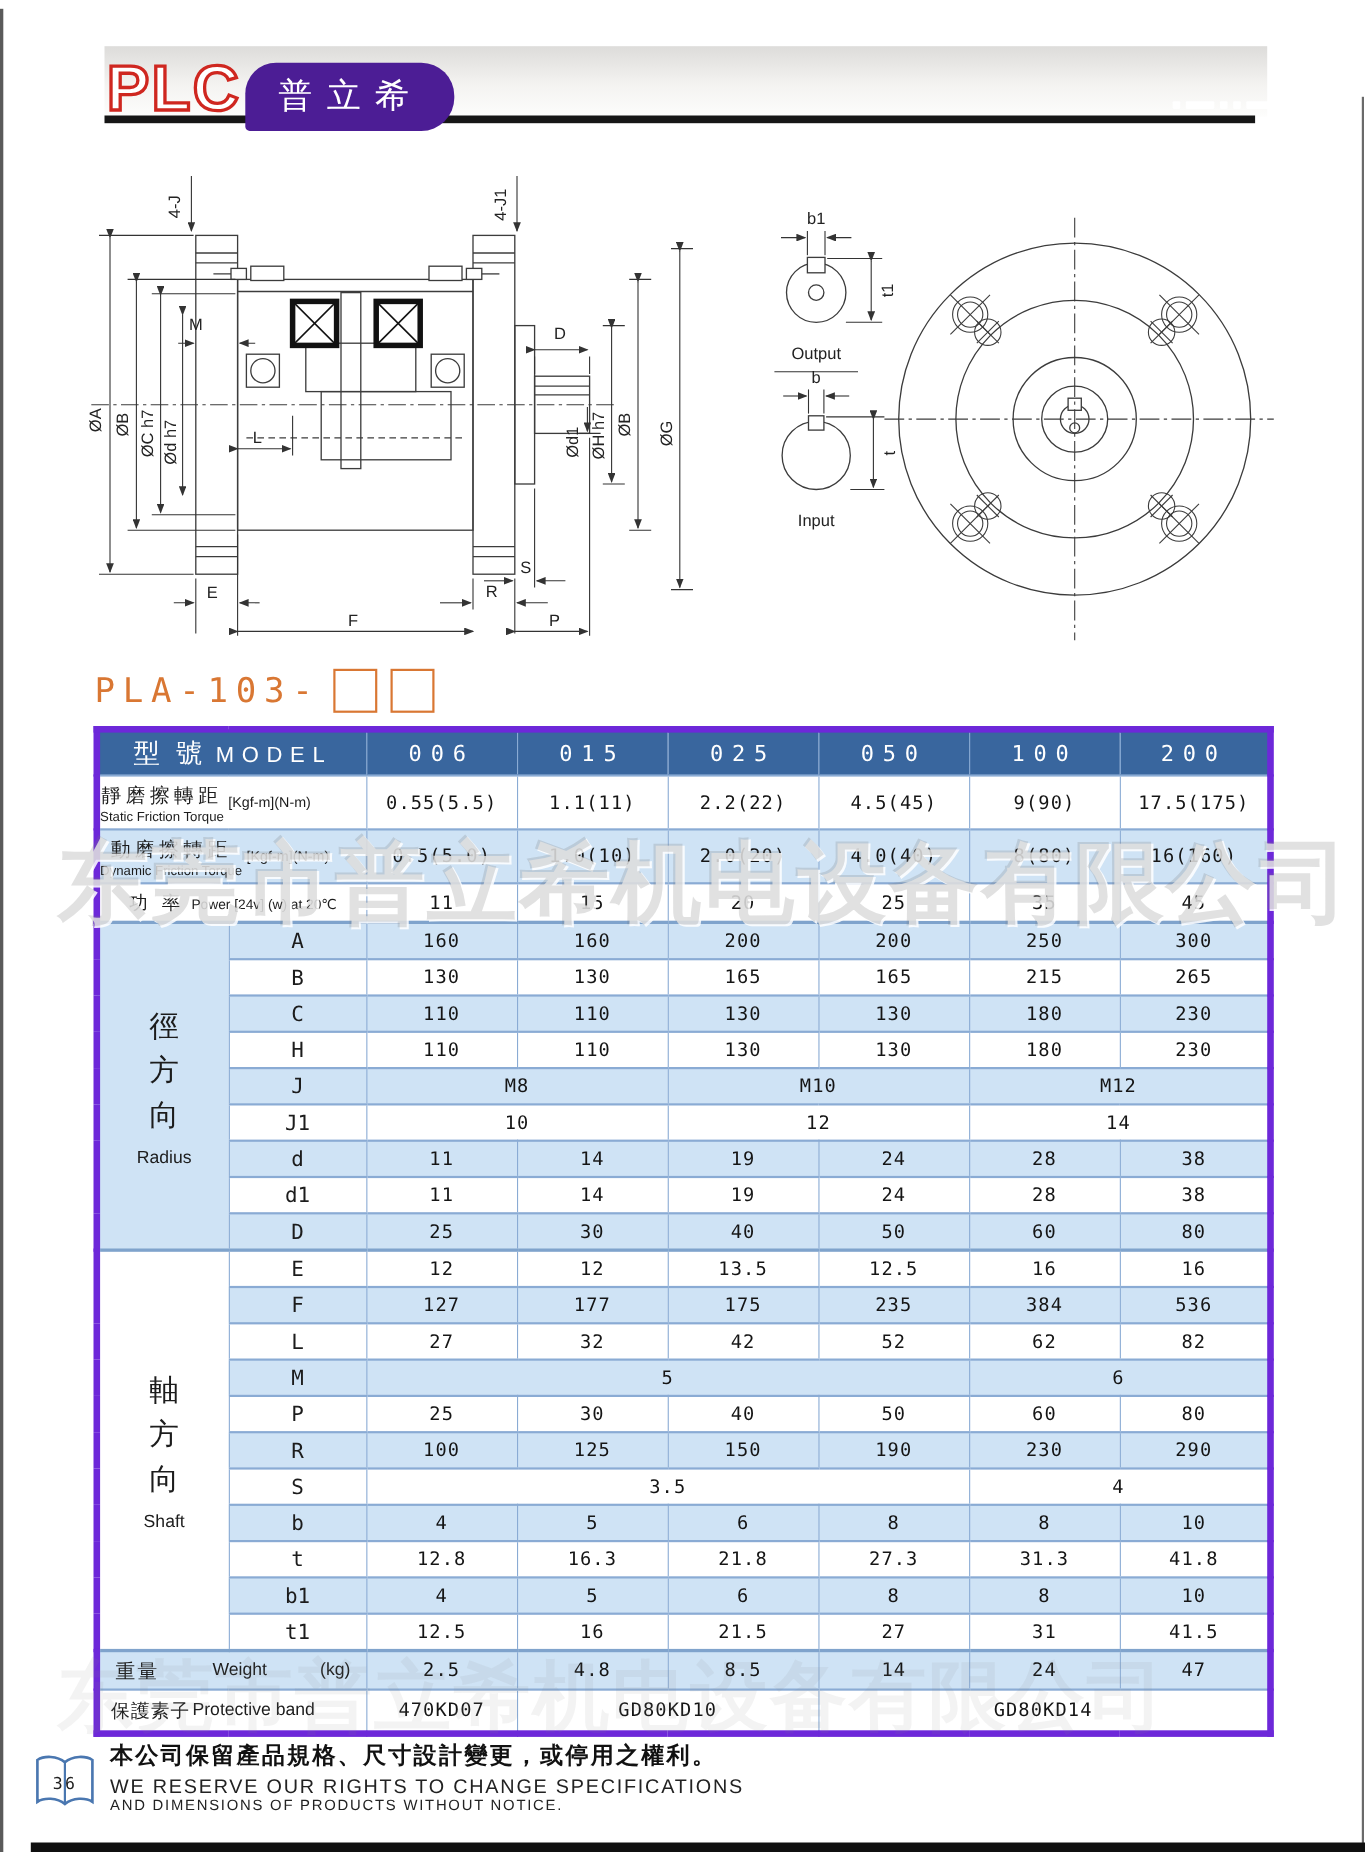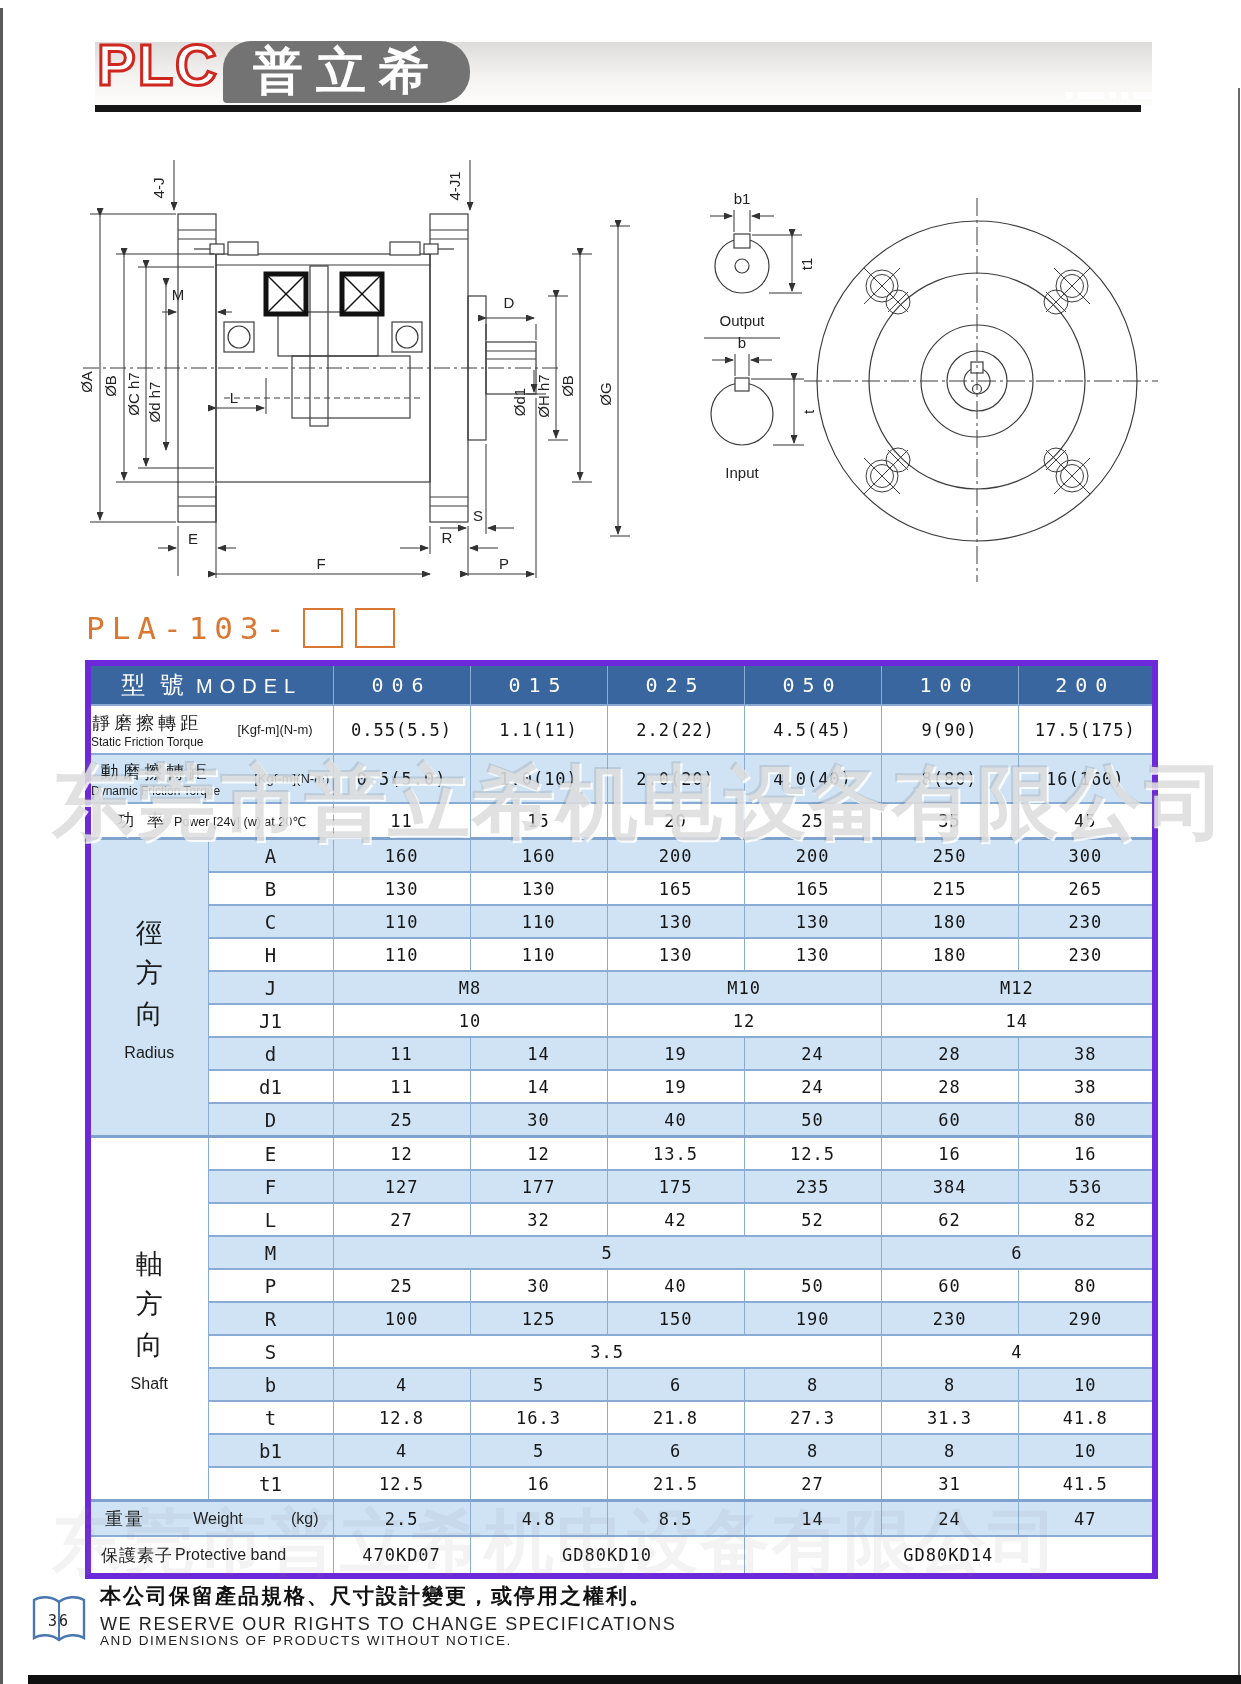--- a/index.html
+++ b/index.html
@@ -9,30 +9,30 @@
   }
   
   .edge-left{position:absolute;left:0;top:8px;bottom:0;width:3px;background:#5a5a5a;}
   .edge-right{position:absolute;right:1px;top:88px;bottom:0;width:2px;background:#6a6a6a;}
   .bottom-bar{position:absolute;left:28px;right:0;bottom:0;height:9px;background:#101010;}
 
   
   .band{position:absolute;left:95px;top:42px;width:1057px;height:64px;
     background:linear-gradient(to bottom,#dddcda,#f4f3f1 55%,#fdfdfc);}
   .band-underline{position:absolute;left:95px;top:105px;width:1046px;height:7px;background:#161616;}
-  .logo{position:absolute;left:97px;top:32px;display:flex;align-items:flex-start;}
+  .logo{position:absolute;left:97px;top:48px;display:flex;align-items:flex-start;}
   .logo-plc{
     font-size:58px;font-weight:bold;letter-spacing:2px;line-height:66px;
     color:#fff;-webkit-text-stroke:3px #cf2720;text-shadow:0 0 1px #cf2720;
     font-family:"Liberation Sans",sans-serif;
   }
   .logo-tab{
-    margin-left:4px;margin-top:9px;background:#737373;color:#fff;
+    margin-left:4px;margin-top:9px;background:#4c1d95;color:#fff;
     border-radius:28px 30px 30px 4px;padding:7px 28px 9px 30px;
-    font-size:50px;font-weight:bold;letter-spacing:13px;line-height:46px;white-space:nowrap;
+    font-size:31px;font-weight:normal;letter-spacing:13px;line-height:46px;white-space:nowrap;
   }
   .band-marks{position:absolute;left:1066px;top:92px;display:flex;gap:5px;align-items:center;}
   .band-marks i{display:block;height:7px;background:rgba(255,255,255,.9);border-radius:1px;}
 
   
   .draw-left{position:absolute;left:78px;top:146px;}
   .draw-right{position:absolute;left:652px;top:146px;}
   svg text{font-family:"Liberation Sans","DejaVu Sans",sans-serif;font-size:15px;fill:#222;}
 
   
@@ -58,21 +58,21 @@
   tr.sec td{border-top:3px solid #7fa3cc;}
   tr.head th{background:#39669e;color:#fff;height:38px;font-weight:normal;}
   .head-model{font-size:24px;letter-spacing:4px;}
   .head-model .en{font-size:20px;letter-spacing:7px;margin-left:8px;}
   .head-col{font-size:20px;letter-spacing:8px;font-family:"DejaVu Sans Mono",monospace;}
   td.val{font-family:"DejaVu Sans Mono","Liberation Mono",monospace;font-size:17px;
     letter-spacing:1px;color:#151515;height:31px;}
   tr.blue td{background:#cfe3f5;}
   tr.h47 td{height:47px;} tr.h33 td{height:33px;} tr.h36 td{height:36px;}
   td.lab2{ text-align:left;padding:2px 6px 2px 10px;}
-  .torq{display:flex;align-items:center;gap:30px;}
+  .torq{display:flex;align-items:center;}
   .torq .cnblk{display:flex;flex-direction:column;}
   .torq .cn{font-size:18px;letter-spacing:4px;}
   .torq .en{font-size:12px;letter-spacing:0;white-space:nowrap;}
   .torq .unit{font-size:13px;margin-left:4px;white-space:nowrap;}
   .powlab .cn{font-size:17px;letter-spacing:4px;margin-top:40px;}
   .powlab .en{font-size:12.5px;margin-left:6px;}
   td.group{background:#fff;}
   .vlabel{display:flex;flex-direction:column;align-items:center;font-size:27px;line-height:1.5;letter-spacing:0;}
   .gen{font-size:16px;margin-top:10px;}
   td.param{font-family:"DejaVu Sans Mono","Liberation Mono",monospace;font-size:19px;}

